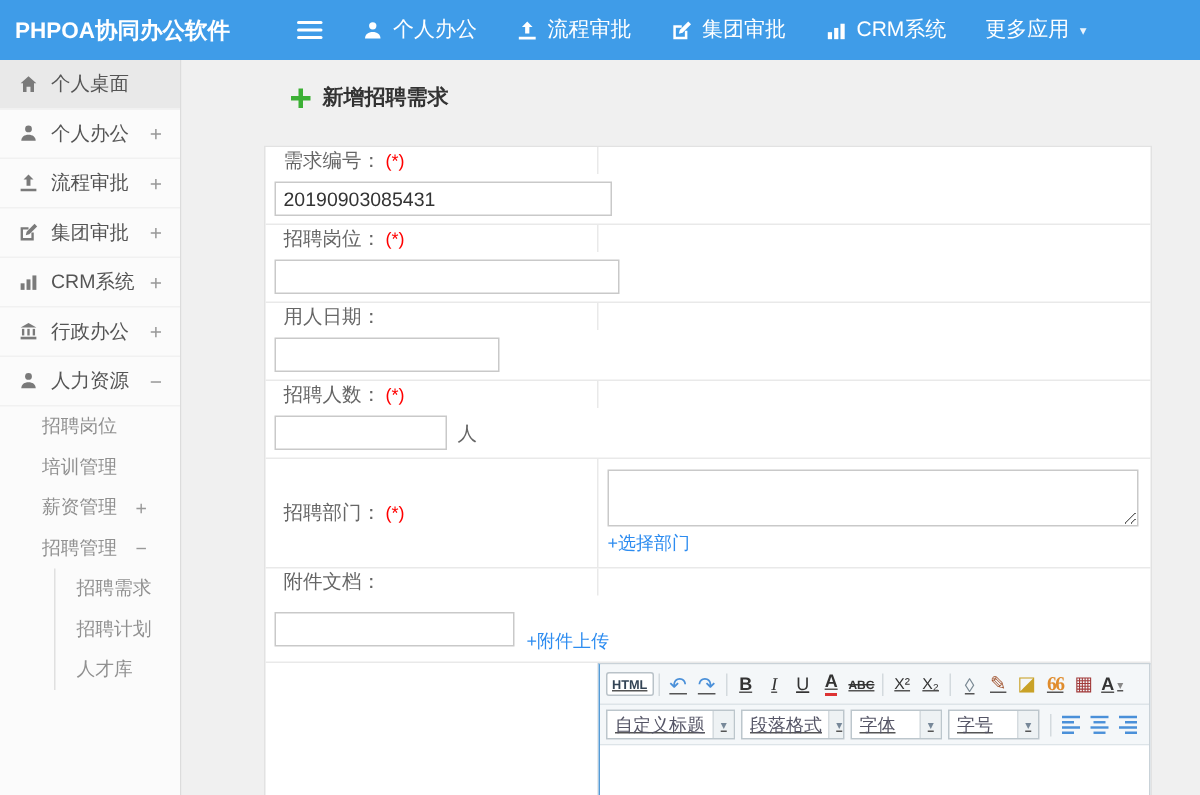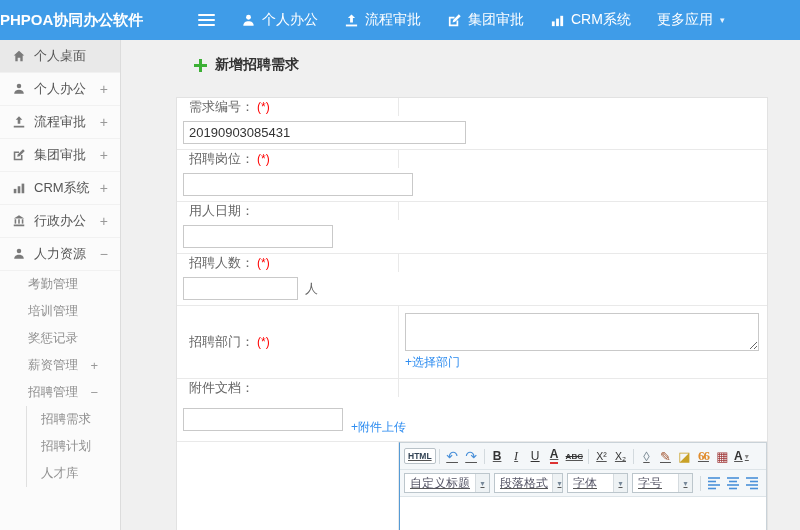--- a/index.html
+++ b/index.html
@@ -3,58 +3,58 @@
 <meta charset="utf-8">
 <style>
   * { box-sizing: border-box; margin: 0; padding: 0; }
   html,body { width:800px; height:530px; overflow:hidden; }
   body {
     font-family: "Liberation Sans", "DejaVu Sans", sans-serif;
     font-size: 13px; color:#555; background:#f0f0f0;
   }
   
   .topbar { height:40px; background:#3f9ce8; display:flex; align-items:center; color:#fff; }
-  .logo { width:150px; font-size:15px; font-weight:bold; letter-spacing:0; white-space:nowrap; }
+  .logo { width:150px; padding-left:10px; font-size:15px; font-weight:bold; letter-spacing:0; white-space:nowrap; }
   .menu-toggle { margin-left:48px; cursor:pointer; }
   .menu-toggle i { display:block; width:17px; height:2px; background:#fff; margin:3px 0; border-radius:1px; }
   .nav { display:flex; align-items:center; }
   .nav-item { display:flex; align-items:center; margin-left:26px; font-size:14px; cursor:pointer; white-space:nowrap; }
   .nav-item .icon { margin-right:6px; display:flex; }
   .nav-item svg { width:15px; height:15px; }
   .more-caret { font-size:9px; margin-left:7px; color:#eaf4fd; }
   
   .content { display:flex; height:490px; }
   
   .sidebar { width:121px; background:#fbfbfb; border-right:1px solid #dcdcdc; overflow:hidden; flex:0 0 auto; }
   .s-item { height:33px; display:flex; align-items:center; padding:0 12px; color:#555; font-size:13px;
             border-bottom:1px solid #f1f1f1; cursor:pointer; white-space:nowrap; }
   .s-item .icon { display:flex; margin-right:8px; color:#7a7a7a; }
   .s-item svg { width:14px; height:14px; }
   .s-item .expand { margin-left:auto; color:#999; font-size:14px; }
   .s-item.active { background:#e9e9e9; }
   .s-sub { height:27px; display:flex; align-items:center; padding:0 22px 0 28px; color:#909090; font-size:12.5px; cursor:pointer; white-space:nowrap; }
   .s-sub .expand { margin-left:auto; color:#999; font-size:13px; }
-  .nested { margin-left:26px; border-left:1px solid #e0e0e0; }
+  .nested { margin-left:36px; border-left:1px solid #e0e0e0; }
   .nested .s-sub { padding-left:14px; }
   
   .main { flex:1; background:#f0f0f0; overflow:hidden; position:relative; }
   .page-title { margin:16px 0 0 73px; display:flex; align-items:center; font-size:14px; font-weight:bold; color:#333; }
   .plus-icon { position:relative; width:13px; height:13px; margin-right:8px; }
   .plus-icon::before { content:""; position:absolute; left:5px; top:0; width:3px; height:13px; background:#3cb035; }
   .plus-icon::after  { content:""; position:absolute; left:0; top:5px; width:13px; height:3px; background:#3cb035; }
   
   .form-table { margin:23px 0 0 55px; width:592px; background:#fff; border:1px solid #e2e2e2; }
   .frow { display:flex; border-bottom:1px solid #e9e9e9; }
   .frow:last-child { border-bottom:none; }
   .fl { width:222px; flex:0 0 auto; border-right:1px solid #e9e9e9; display:flex; align-items:center; padding-left:12px; color:#666; }
   .fv { flex:1; display:flex; align-items:center; padding:5px 6px; min-width:0; }
   .h34 { min-height:34px;flex-direction:column; }
   .req { color:#f00; margin-left:3px; font-style:normal; font-size:12px; }
   .inp { height:23px; border:1px solid #c9c9c9; background:#fff; padding:0 5px; font-size:13px; color:#333; font-family:inherit; }
-  .w283{width:283px} .w230{width:230px} .w150{width:150px} .w115{width:115px} .w160{width:160px}
+  .w283{width:225px} .w230{width:230px} .w150{width:150px} .w115{width:115px} .w160{width:160px}
   .suffix { margin-left:7px; color:#666; }
   .col { flex-direction:column; align-items:flex-start; justify-content:center; padding:7px 6px; }
   .ta { width:354px; height:38px; border:1px solid #c9c9c9; font-family:inherit; font-size:13px; padding:2px 4px; }
   .blue-link { color:#2d8cf0; font-size:12px; text-decoration:none; cursor:pointer;margin-top:17px; }
   .fv .gap { margin-left:8px; }
   .mt3 { margin-top:3px; }
   
   .fv-editor { padding:0; align-items:stretch; }
   .editor { flex:1; display:flex; flex-direction:column; background:#fff; border:1px solid #c9d2d8; border-left:1px solid #569bd5; min-width:0; }
   .tb { display:flex; align-items:center; padding:3px 4px; background:#f4f7f9; border-bottom:1px solid #dde4e8; gap:0; overflow:hidden; flex:0 0 auto;text-decoration:underline; }
@@ -209,27 +209,24 @@
       <span class="icon">
         <svg viewBox="0 0 16 16">
             <circle cx="8" cy="4.5" r="2.6" fill="currentColor"></circle>
             <path d="M2.5 13.5c0-3 2.4-4.6 5.5-4.6s5.5 1.6 5.5 4.6z" fill="currentColor"></path>
           </svg>
       </span>
       <span>人力资源</span>
       <span class="expand">−</span>
     </div>
     <div class="s-sub">
-      <span>考勤管理</span>
+      <span>招聘岗位</span>
     </div>
     <div class="s-sub">
       <span>培训管理</span>
-    </div>
-    <div class="s-sub">
-      <span>奖惩记录</span>
     </div>
     <div class="s-sub">
       <span>薪资管理</span>
       <span class="expand">+</span>
     </div>
     <div class="s-sub">
       <span>招聘管理</span>
       <span class="expand">−</span>
     </div>
     <div class="nested">

